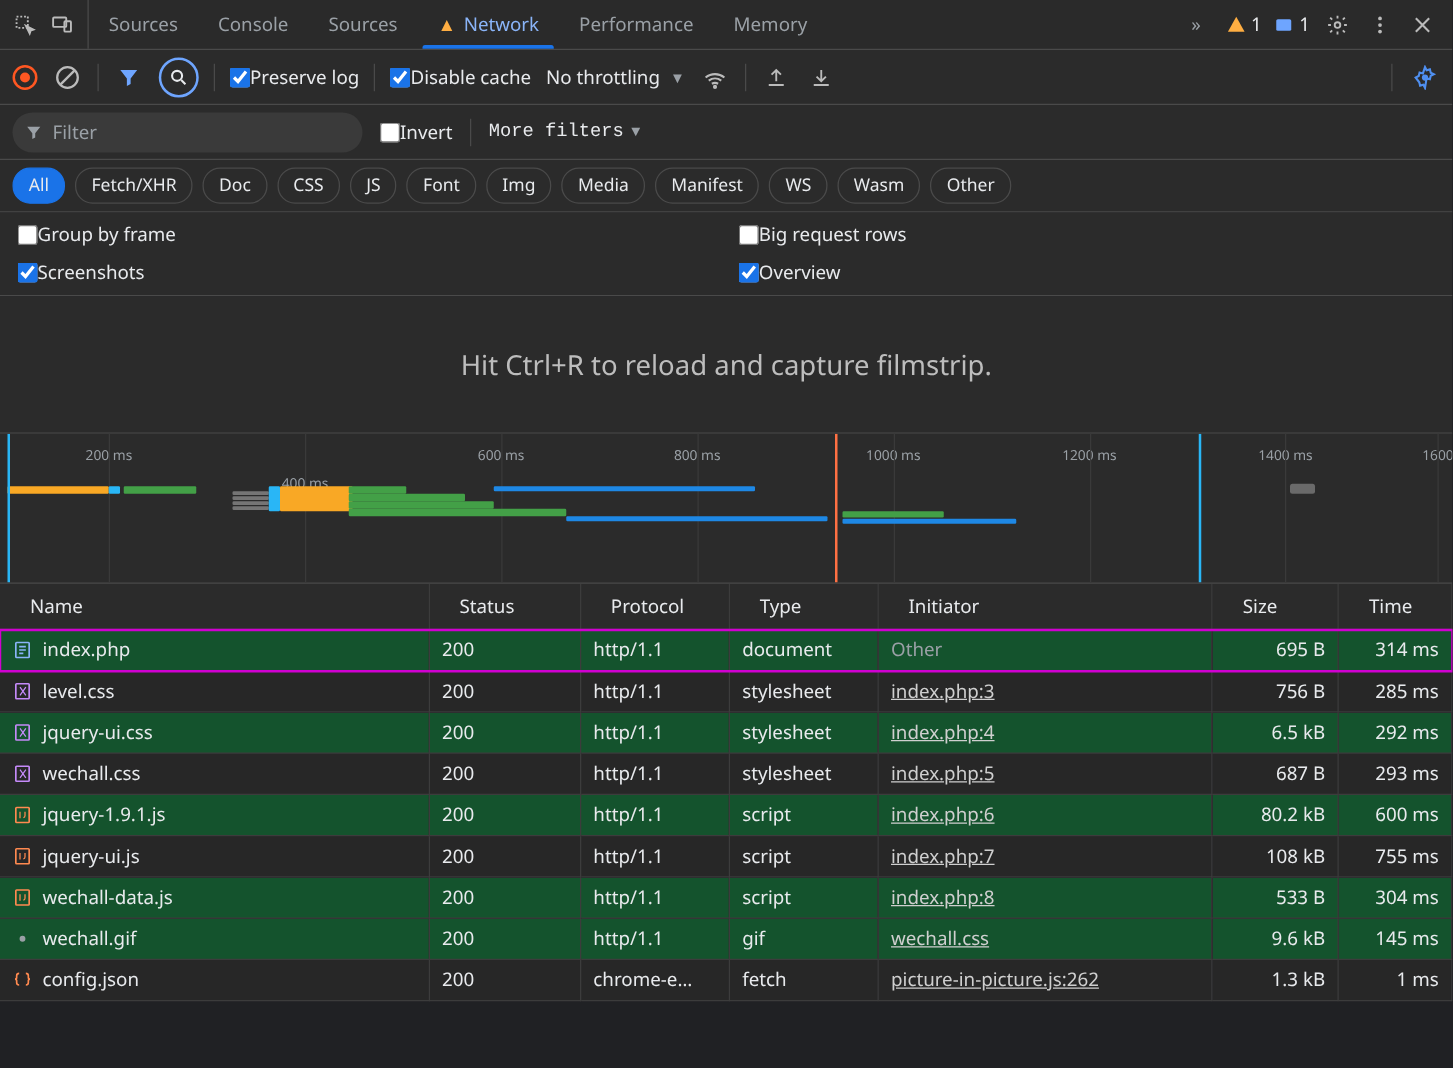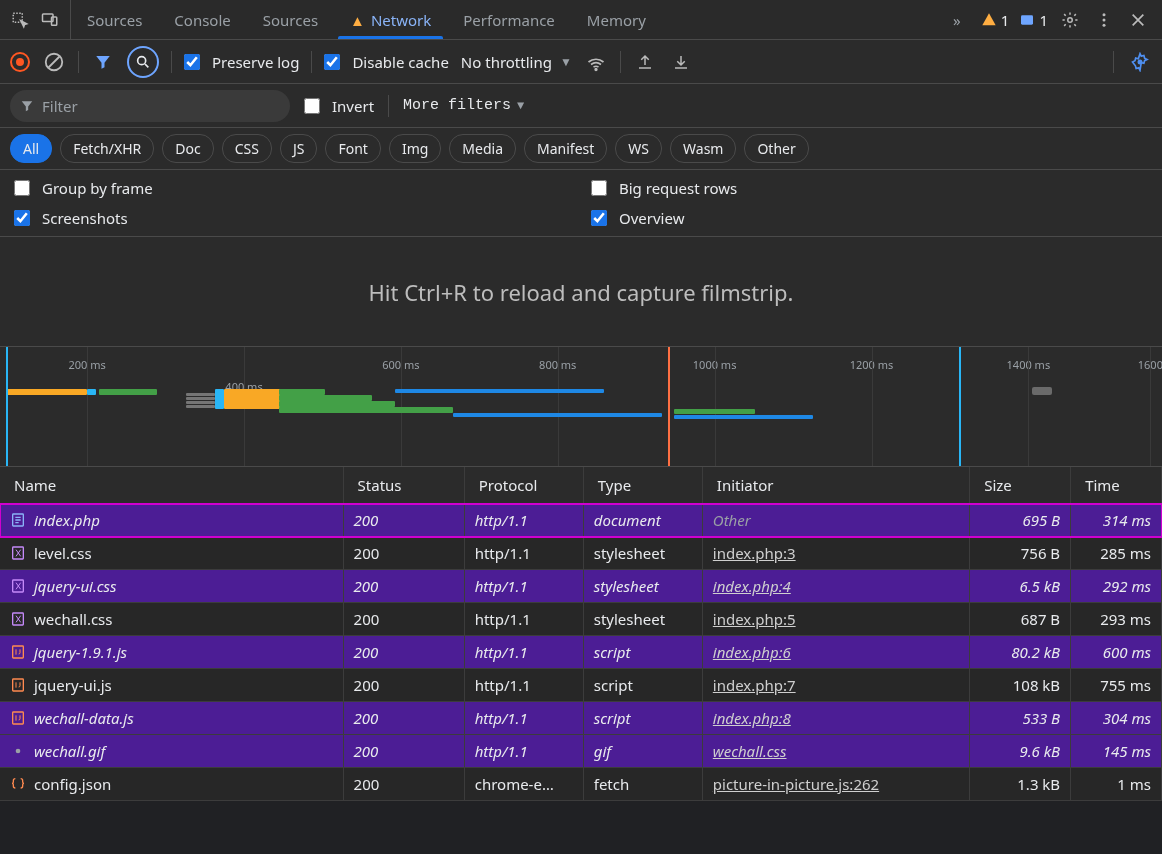--- a/index.html
+++ b/index.html
@@ -46,21 +46,21 @@
   
   .net-toolbar{
     display:flex;align-items:center;height:44px;gap:12px;padding:0 10px;
     border-bottom:1px solid var(--border);background:#2b2b2b;
   }
   .circle-btn{width:20px;height:20px;border-radius:50%;border:2px solid #ff5722;display:flex;align-items:center;justify-content:center;}
   .circle-btn.rec::after{content:"";width:8px;height:8px;border-radius:50%;background:#ff5722;}
   .divider{width:1px;height:22px;background:var(--border);}
   .filter-funnel{color:#6ea5ff;}
   .search-circle{width:32px;height:32px;border:2px solid #6ea5ff;border-radius:50%;display:flex;align-items:center;justify-content:center;color:var(--text);}
-  .check-label{display:flex;align-items:center;gap:12px;color:var(--text);}
+  .check-label{display:flex;align-items:center;gap:0;color:var(--text);}
   .check-label input{width:16px;height:16px;accent-color:var(--accent);}
   .throttle{display:flex;align-items:center;gap:8px;color:var(--text);}
   .throttle .caret{font-size:12px;color:var(--text-dim);}
   .toolbar-right{margin-left:auto;display:flex;align-items:center;gap:14px;}
   
   .filter-row{display:flex;align-items:center;height:44px;gap:14px;padding:0 10px;border-bottom:1px solid var(--border);background:#2b2b2b;}
   .filter-pill{display:flex;align-items:center;gap:8px;background:#3a3a3a;padding:6px 16px 6px 10px;border-radius:18px;width:280px;color:var(--text-dim);}
   .pill-row{display:flex;align-items:center;gap:8px;padding:6px 10px;border-bottom:1px solid var(--border);background:#2b2b2b;}
   .pill{padding:4px 12px;border:1px solid var(--border);border-radius:14px;font-size:14px;color:var(--text);cursor:pointer;}
   .pill.active{background:var(--pill-active);border-color:var(--pill-active);}
@@ -74,31 +74,31 @@
   .time-labels span{position:absolute;transform:translateX(-50%);}
   .tick{position:absolute;top:0;bottom:0;width:1px;background:#3a3a3a;}
   .bars{position:absolute;top:36px;left:0;right:0;}
   .bar{position:absolute;height:4px;border-radius:1px;}
   .marker{position:absolute;top:0;bottom:0;width:2px;}
   .thumb-drag{position:absolute;width:20px;height:8px;background:#6a6a6a;border-radius:2px;}
   
   .req-table{width:100%;border-collapse:collapse;table-layout:fixed;}
   .req-table th{
     text-align:left;font-weight:400;color:var(--text);
-    padding:8px 14px;border-bottom:1px solid var(--border);
+    padding:8px 24px;border-bottom:1px solid var(--border);
     border-right:1px solid var(--row-border);background:#2b2b2b;
   }
   .req-table td{
     padding:6px 10px;border-bottom:1px solid var(--row-border);
     border-right:1px solid var(--row-border);
     color:var(--text);white-space:nowrap;overflow:hidden;text-overflow:ellipsis;
   }
   .req-table tr.highlighted{outline:2px solid var(--highlight);outline-offset:-1px;}
   .req-table tr.odd{background:#272727;}
-  .req-table tr.even{background:#4c1d95;font-style:italic;}
+  .req-table tr.even{background:#14532d;}
   .col-name{width:340px;}
   .col-status{width:120px;}
   .col-protocol{width:118px;}
   .col-type{width:118px;}
   .col-initiator{width:265px;}
   .col-size{width:100px;text-align:right;}
   .col-time{width:90px;text-align:right;}
   .name-cell{display:flex;align-items:center;gap:8px;}
   .file-ico{width:16px;height:16px;display:flex;align-items:center;justify-content:center;font-size:12px;}
   .link{color:var(--link);text-decoration:underline;}

